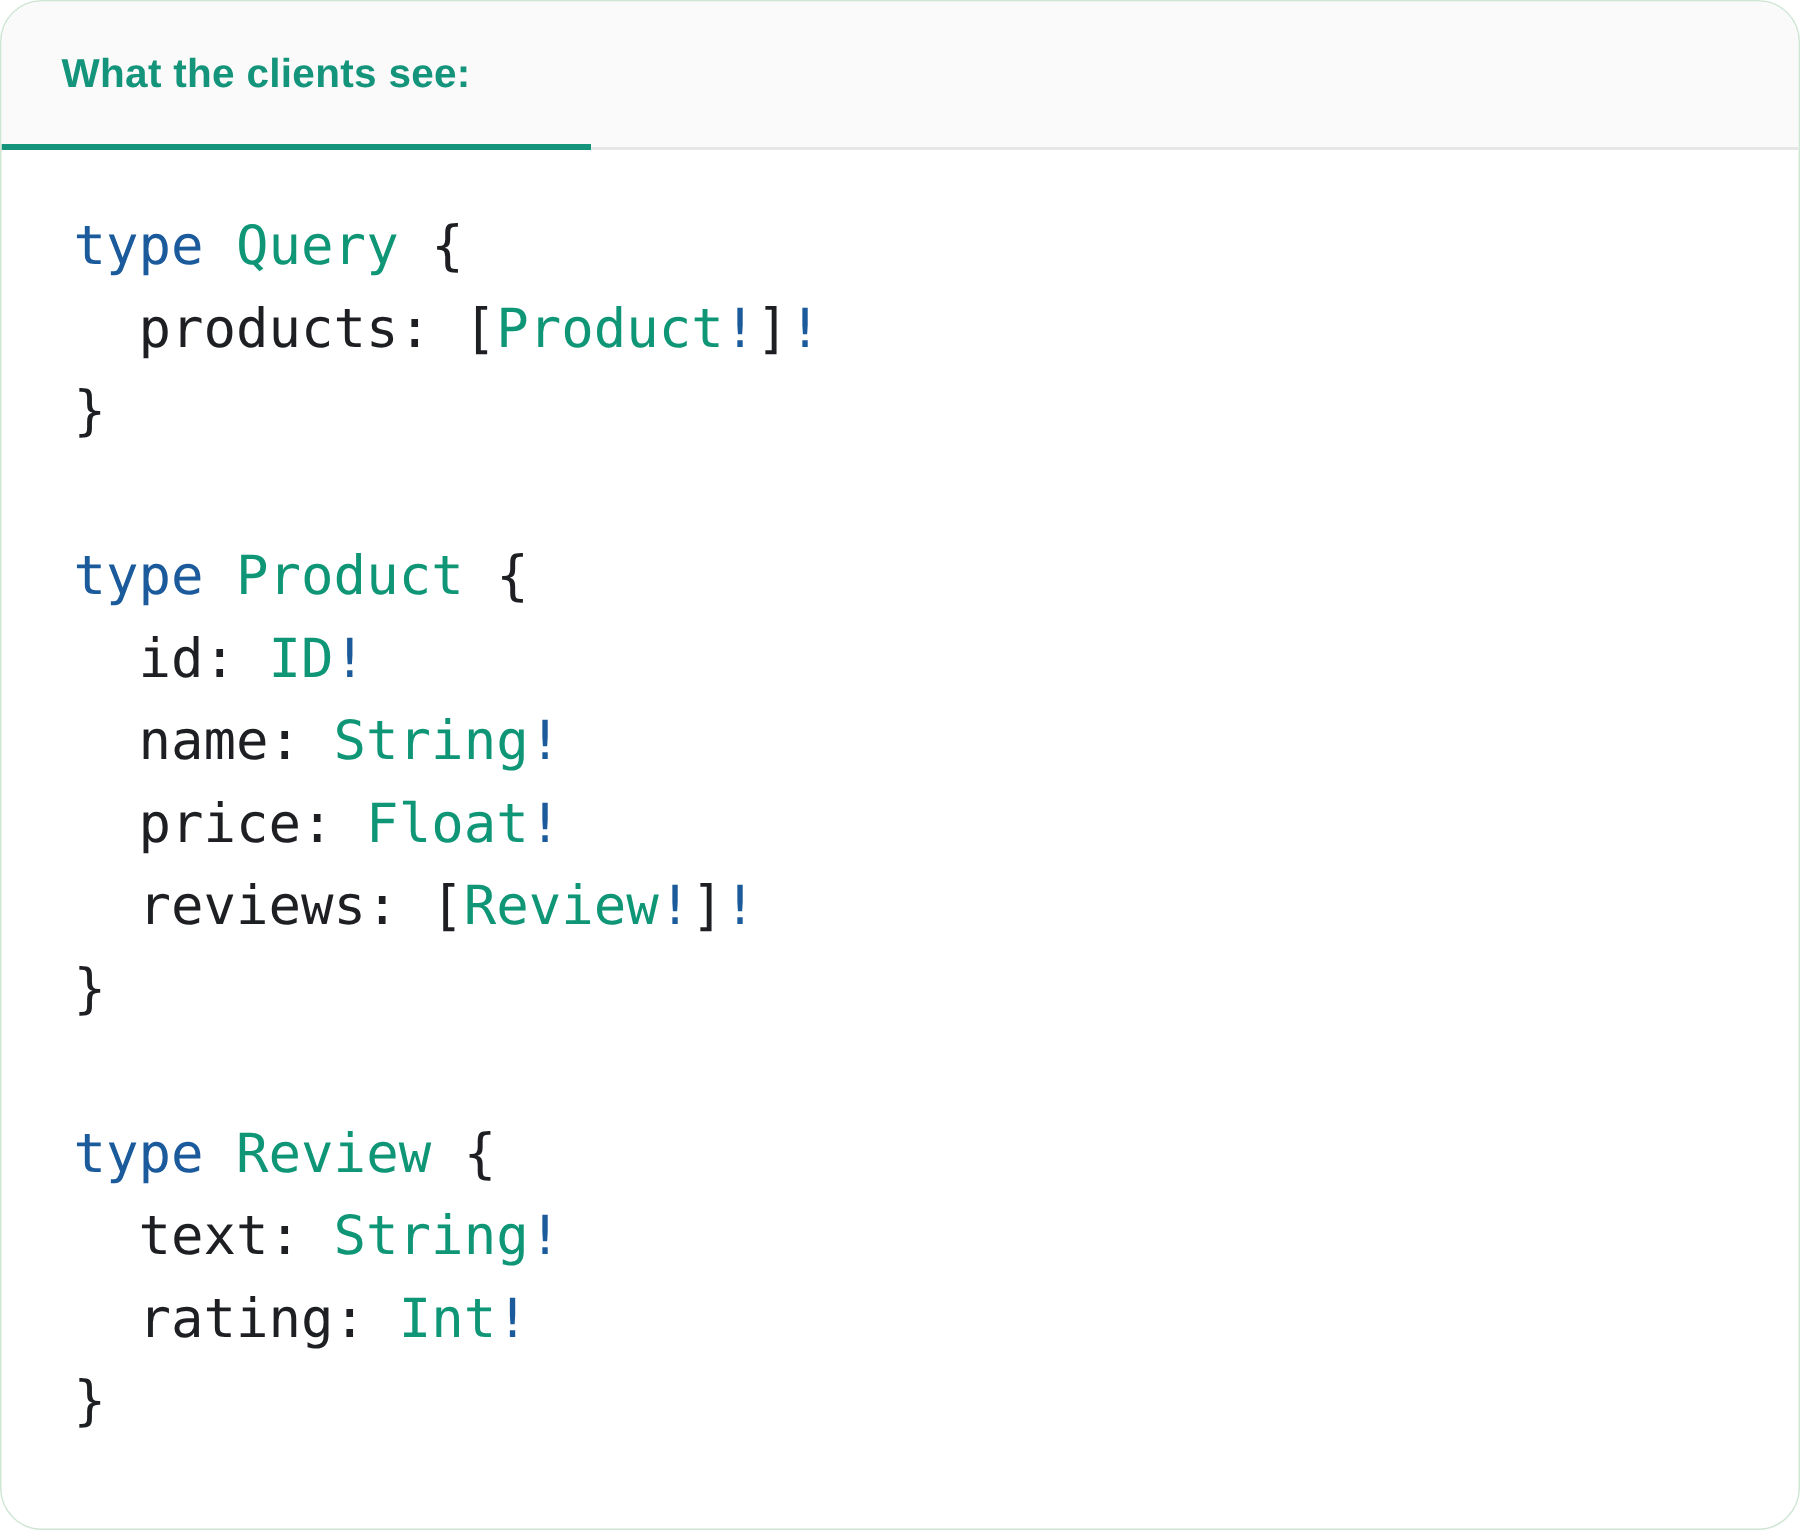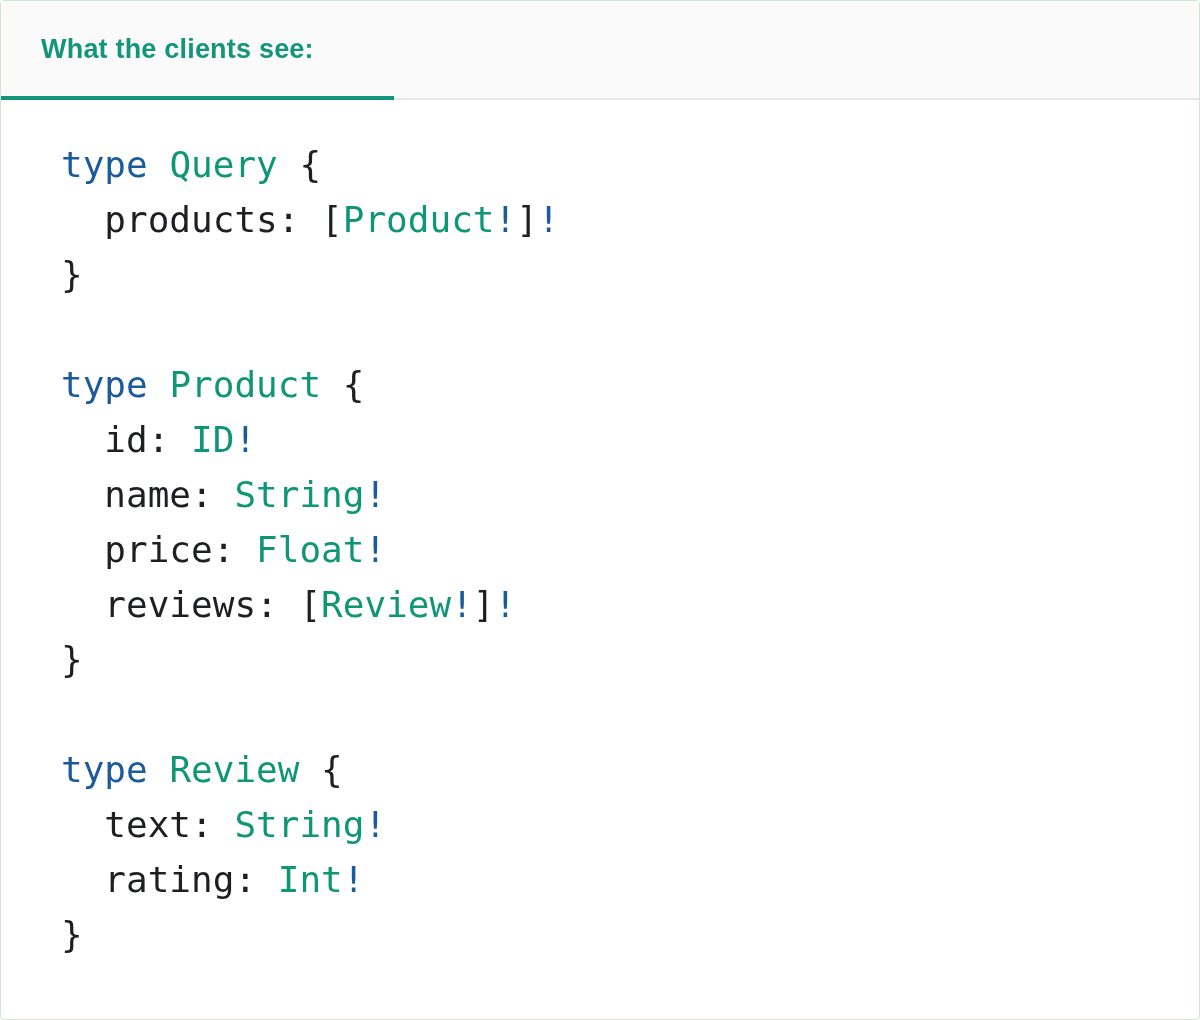--- a/index.html
+++ b/index.html
@@ -6,21 +6,21 @@
   html, body { background: #ffffff; }
   body {
     width: 1200px; height: 1020px;
     font-family: "Liberation Sans", sans-serif;
     overflow: hidden;
   }
   .card {
     width: 1200px; height: 1020px;
     background: var(--card-bg, #fff);
     border: 1.5px solid var(--card-border, #cfe6d4);
-    border-radius: 4px;
+    border-radius: 28px;
     overflow: hidden;
   }
   .card-header {
     position: relative;
     height: 99px;
     background: var(--header-bg, #fafafa);
     border-bottom: 2px solid var(--header-border, #e7e7e7);
     display: flex;
     align-items: center;
   }
@@ -40,21 +40,21 @@
     color: var(--accent, #14957b);
     white-space: nowrap;
   }
   .tab-indicator {
     position: absolute;
     left: 0; bottom: -2px;
     width: 393px; height: 4px;
     background: var(--accent, #14957b);
   }
   .code {
-    padding: 37px 40px 0 60px;
+    padding: 37px 40px 0 48px;
     font-family: "DejaVu Sans Mono", "Liberation Mono", monospace;
     font-size: 36px;
     line-height: 55px;
     white-space: pre;
     color: var(--plain, #1d1f23);
   }
   .code-line { height: 55px; }
   .tok-kw    { color: var(--keyword, #1b5a9b); }
   .tok-type  { color: var(--typename, #0f9676); }
   .tok-bang  { color: var(--keyword, #1b5a9b); }

